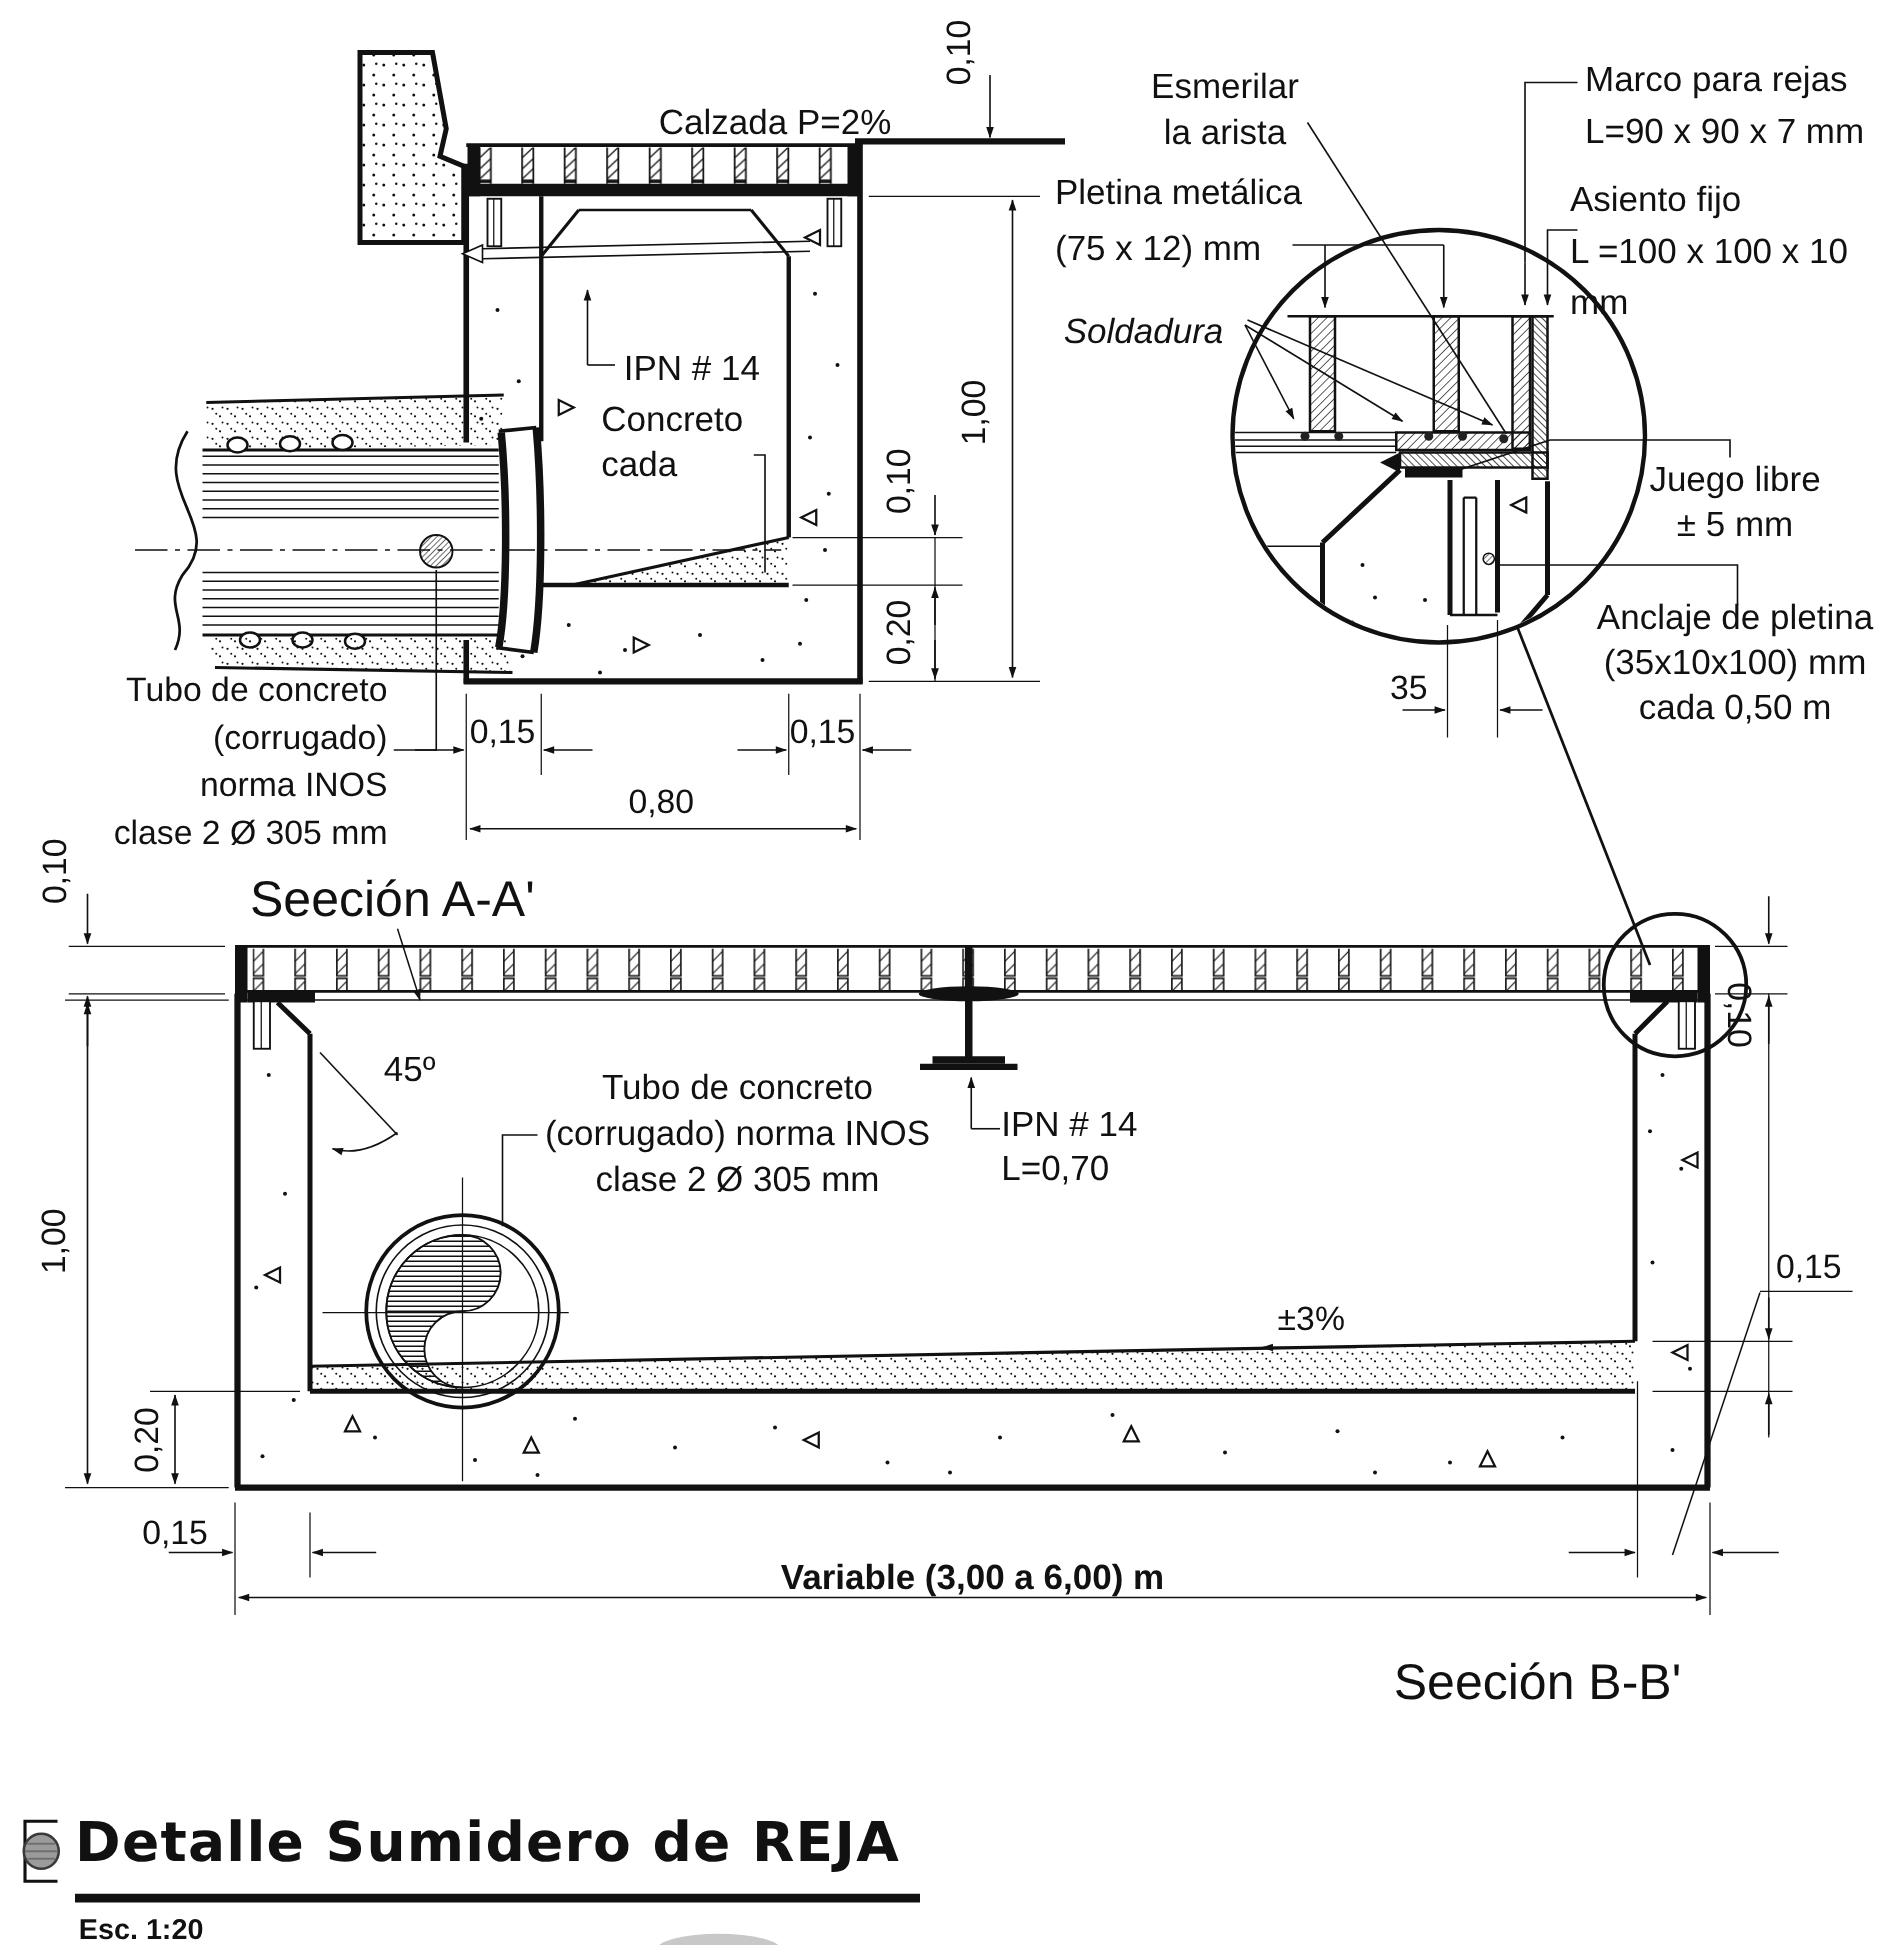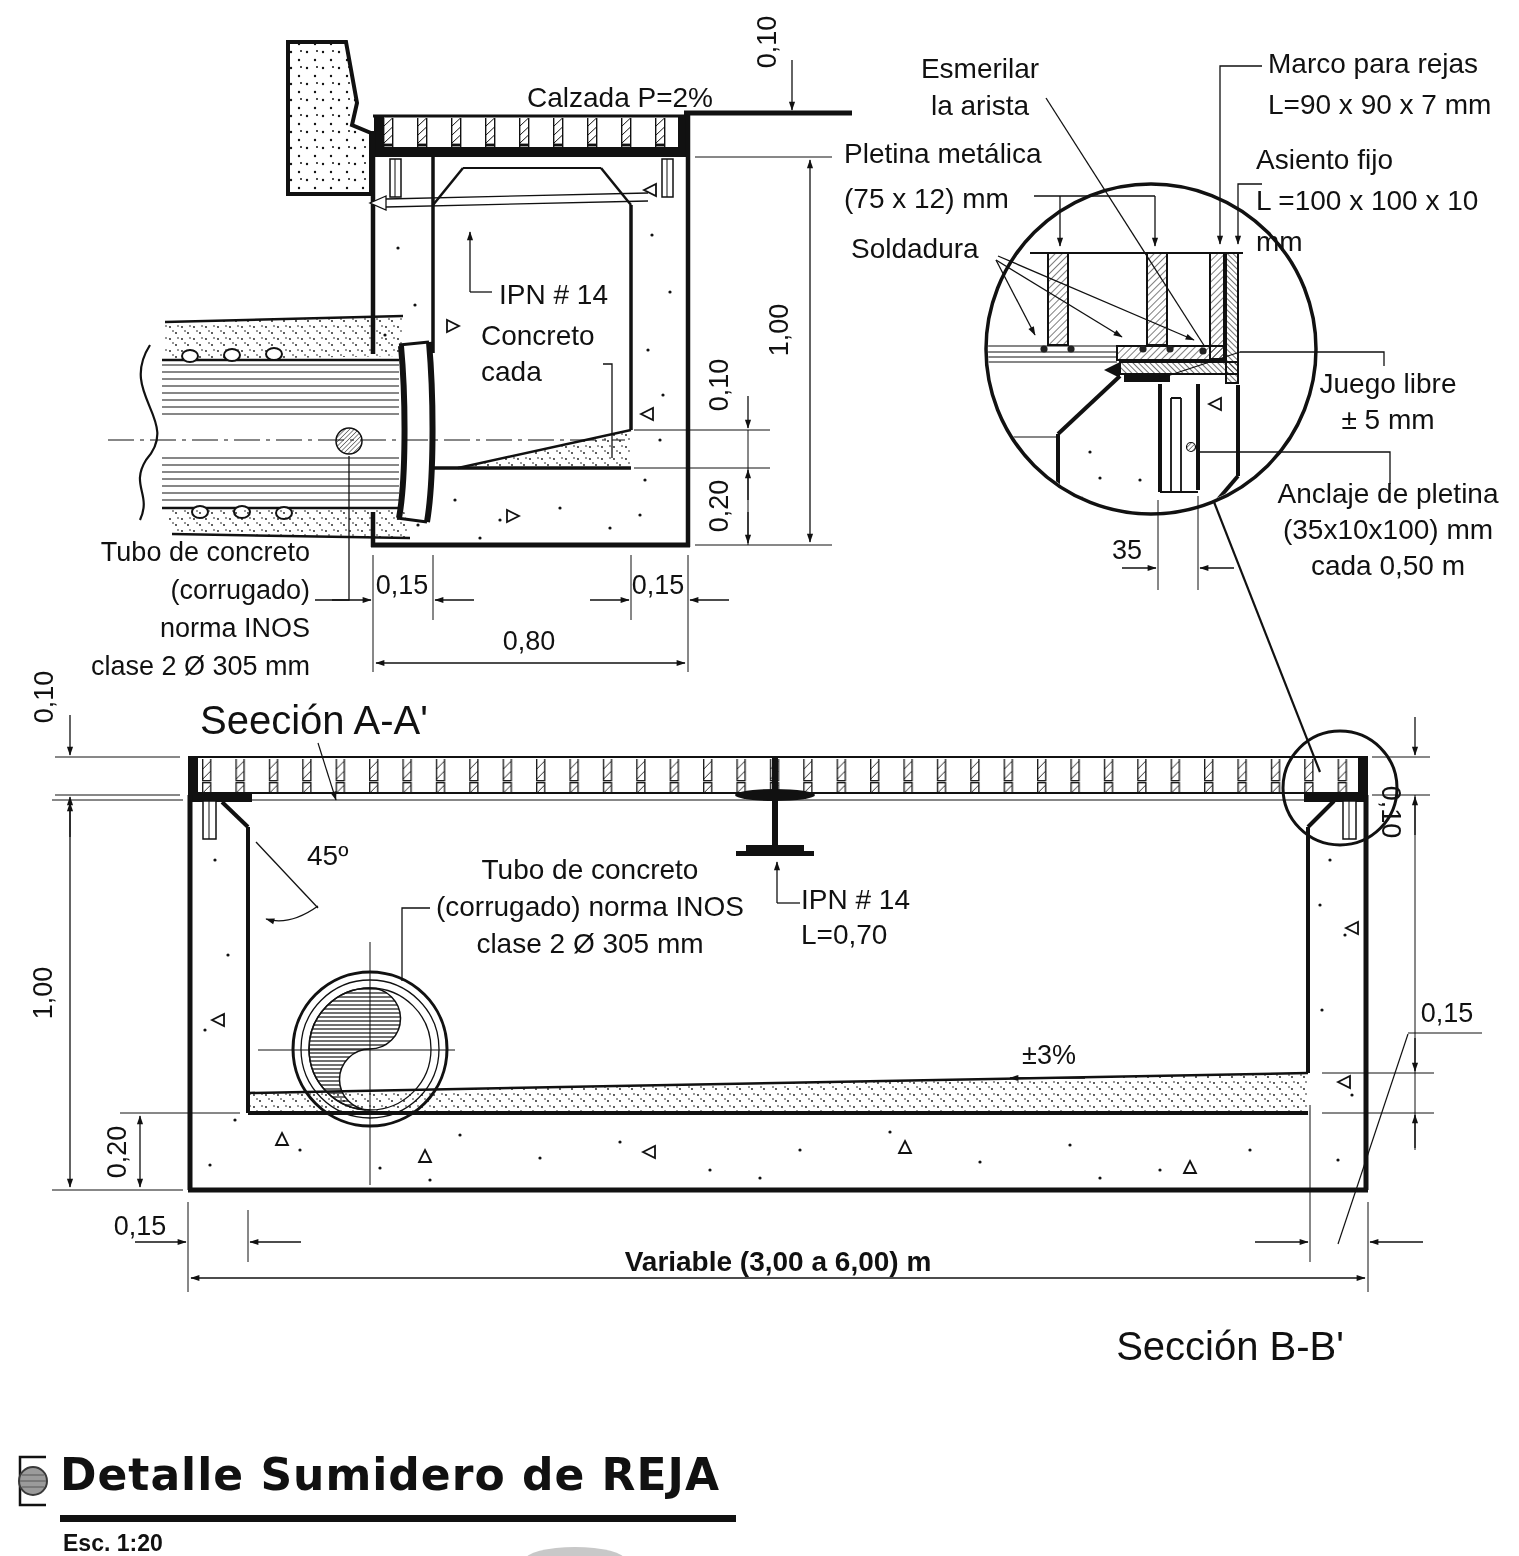--- a/index.html
+++ b/index.html
@@ -432,21 +432,21 @@
 <div class="lbl dim rot" style="left:690px;top:476px;">0,20</div>
 <div class="lbl dim ctr" style="left:367px;top:568px;width:70px;">0,15</div>
 <div class="lbl dim ctr" style="left:623px;top:568px;width:70px;">0,15</div>
 <div class="lbl dim ctr" style="left:494px;top:624px;width:70px;">0,80</div>
 <div class="lbl sectitle" style="left:177px;top:694px;margin-left:23px;">Seeción A-A'</div>
 
 <div class="lbl ctr" style="left:900px;top:50px;width:160px;line-height:37px;">Esmerilar
 la arista</div>
 <div class="lbl" style="left:844px;top:131px;line-height:45px;">Pletina metálica
 (75 x 12) mm</div>
-<div class="lbl" style="left:851px;top:231px;">Soldadura</div>
+<div class="lbl" style="left:851px;top:247px;font-style:italic;">Soldadura</div>
 <div class="lbl" style="left:1256px;top:43px;line-height:41px;margin-left:12px;">Marco para rejas
 L=90 x 90 x 7 mm</div>
 <div class="lbl" style="left:1256px;top:139px;line-height:41px;">Asiento fijo
 L =100 x 100 x 10 mm</div>
 <div class="lbl ctr" style="left:1308px;top:366px;width:160px;line-height:36px;">Juego libre
 ± 5 mm</div>
 <div class="lbl ctr" style="left:1266px;top:476px;width:244px;line-height:36px;">Anclaje de pletina
 (35x10x100) mm
 cada 0,50 m</div>
 <div class="lbl dim ctr" style="left:1092px;top:533px;width:70px;">35</div>
@@ -458,18 +458,18 @@
 <div class="lbl" style="left:307px;top:838px;">45º</div>
 <div class="lbl ctr" style="left:422px;top:851px;width:336px;line-height:37px;">Tubo de concreto
 (corrugado) norma INOS
 clase 2 Ø 305 mm</div>
 <div class="lbl" style="left:801px;top:882px;line-height:35px;">IPN # 14
 L=0,70</div>
 <div class="lbl dim ctr" style="left:1009px;top:1038px;width:80px;">±3%</div>
 <div class="lbl dim ctr" style="left:1412px;top:996px;width:70px;">0,15</div>
 <div class="lbl dim rot rotcw" style="left:1360px;top:782px;">0,10</div>
 <div class="lbl ctr" style="left:608px;top:1244px;width:340px;font-weight:bold;">Variable (3,00 a 6,00) m</div>
-<div class="lbl sectitle ctr" style="left:1100px;top:1320px;width:260px;">Sección B-B'</div>
+<div class="lbl sectitle ctr" style="left:1100px;top:1320px;width:260px;">Seeción B-B'</div>
 
 <div class="lbl blocktitle" style="left:60px;top:1446px;">Detalle Sumidero de REJA</div>
 <div class="lbl esc" style="left:63px;top:1529px;">Esc. 1:20</div>
 
 </div>
 
 </body></html>

